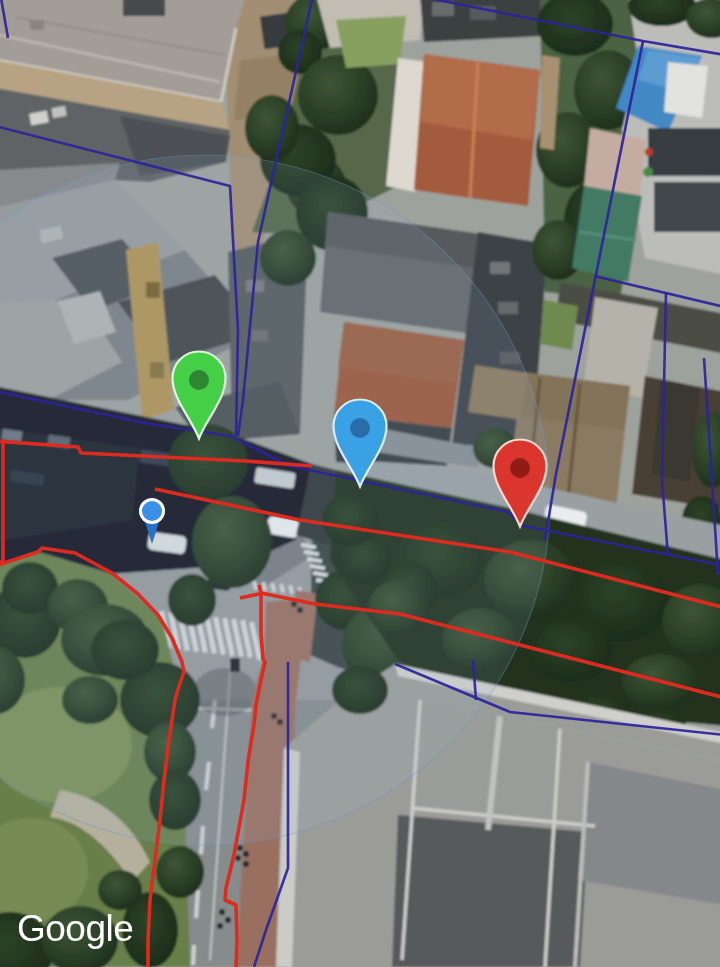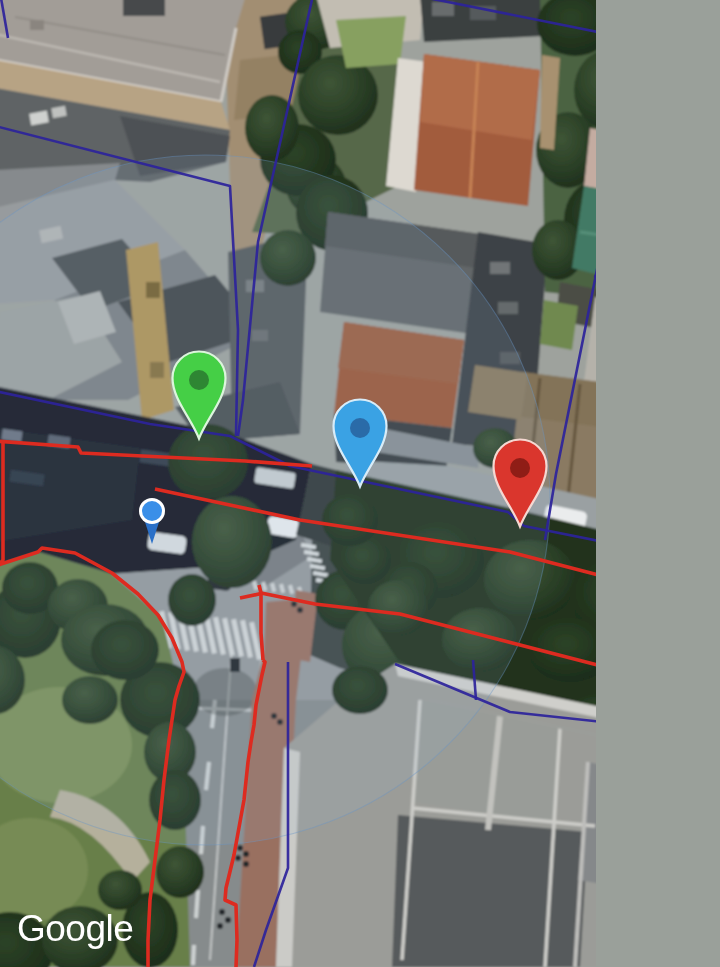--- a/index.html
+++ b/index.html
@@ -1,16 +1,16 @@
 <!DOCTYPE html>
 <html><head>
 <meta charset="utf-8">
 <style>
   html,body{margin:0;padding:0;background:#9aa09a;}
-  #wrap{width:596px;height:967px;overflow:hidden;position:relative;font-family:"Liberation Sans",sans-serif;}
+  #wrap{width:720px;height:967px;overflow:hidden;position:relative;font-family:"Liberation Sans",sans-serif;}
 </style>
 </head>
 <body>
 <div id="wrap">
 <svg width="720" height="967" viewBox="0 0 720 967">
 <defs>
   <radialGradient id="tree1" cx="40%" cy="35%" r="70%">
     <stop offset="0%" stop-color="#3e5536"></stop>
     <stop offset="60%" stop-color="#2a3f26"></stop>
     <stop offset="100%" stop-color="#1d2d1b"></stop>

